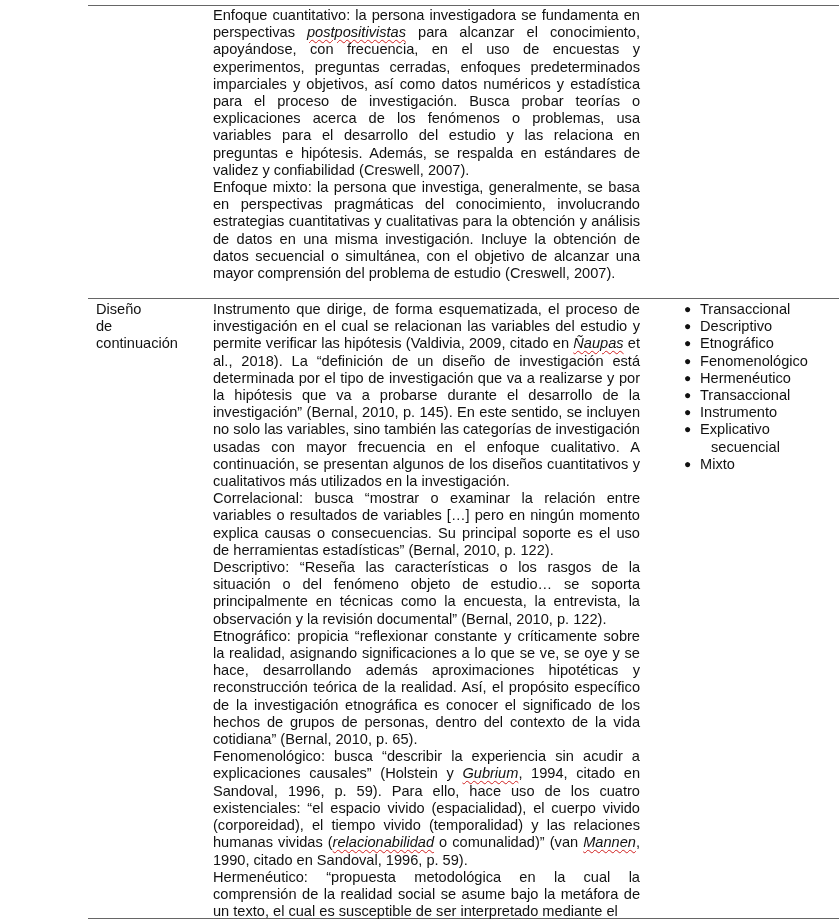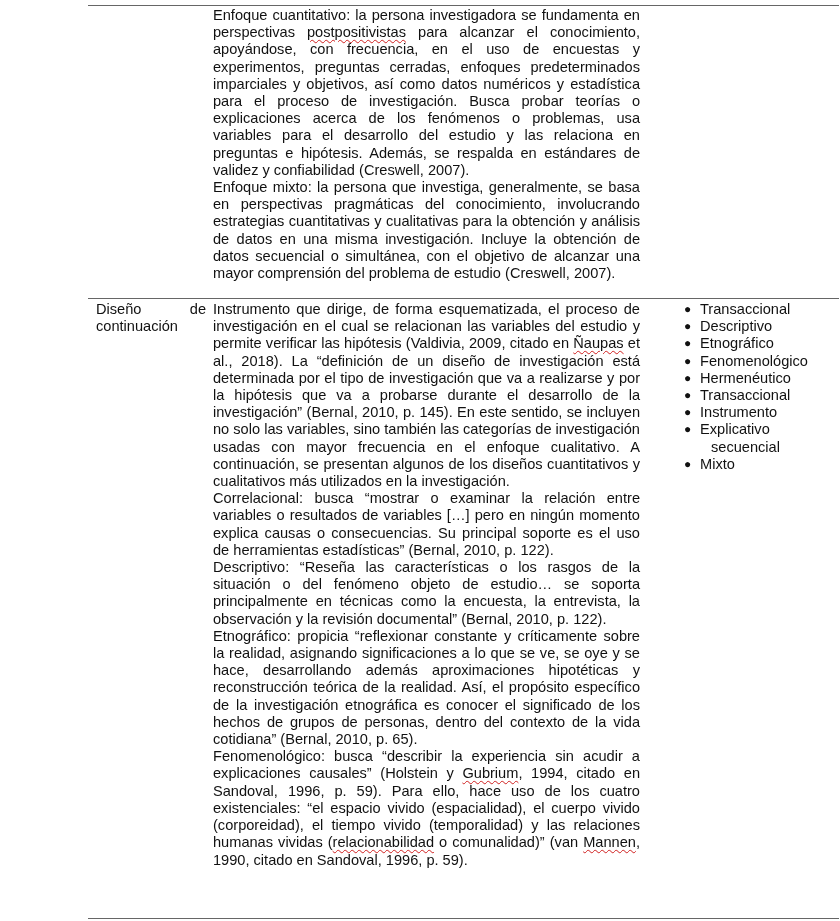--- a/index.html
+++ b/index.html
@@ -1,30 +1,30 @@
 <!DOCTYPE html>
 <html><head>
 <meta charset="utf-8">
 <style>
   html, body { margin: 0; padding: 0; background: #ffffff; }
   body { width: 840px; height: 921px; overflow: hidden; position: relative;
          font-family: "Liberation Sans", sans-serif; font-size: 14.6px; color: #111; }
   .hline { position: absolute; left: 88px; width: 751px; height: 0; border-top: 1.5px solid #666; }
   .row { position: absolute; left: 88px; width: 751px; }
   .c1 { position: absolute; left: 8px; width: 110px; line-height: 17.2px; }
-  .c1 .just { display: flex; justify-content: space-between; }
+  .c1 .just { display: flex; justify-content: space-between; flex-direction: column; }
   .c2 { position: absolute; left: 125px; width: 427px; line-height: 17.2px; text-align: justify; }
   .c2 p { margin: 0; text-align: justify; }
   .c3 { position: absolute; left: 596px; width: 150px; line-height: 17.2px; }
   .c3 ul { list-style: none; margin: 0; padding: 0; }
   .c3 li { position: relative; padding-left: 16px; }
   .c3 li .bullet { position: absolute; left: 0; top: 0; font-size: 12px; }
   .c3 li .wrap2 { display: block; padding-left: 11px; }
   b { font-weight: normal; }
-  .squig { text-decoration: underline wavy #d02020; text-decoration-thickness: 1px; text-underline-offset: 2px; }
+  .squig { text-decoration: underline wavy #d02020; text-decoration-thickness: 1px; text-underline-offset: 2px; font-style: italic; }
 </style>
 </head>
 <body>
 
 <div class="hline" style="top:5px;"></div>
 <div class="hline" style="top:298px;"></div>
 <div class="hline" style="top:918px;"></div>
 
 <div class="row" style="top:7px;">
   <div class="c2">
@@ -41,20 +41,21 @@
       </div>
     <div>continuación</div>
   </div>
 
   <div class="c2">
     <p><span>Instrumento que dirige, de forma esquematizada, el proceso de investigación en el cual se relacionan las variables del estudio y permite verificar las hipótesis (Valdivia, 2009, citado en </span><span class="squig">Ñaupas</span><span> et al., 2018). La “definición de un diseño de investigación está determinada por el tipo de investigación que va a realizarse y por la hipótesis que va a probarse durante el desarrollo de la investigación” (Bernal, 2010, p. 145). En este sentido, se incluyen no solo las variables, sino también las categorías de investigación usadas con mayor frecuencia en el enfoque cualitativo. A continuación, se presentan algunos de los diseños cuantitativos y cualitativos más utilizados en la investigación.</span></p>
     <p><b>Correlacional:</b><span> busca “mostrar o examinar la relación entre variables o resultados de variables […] pero en ningún momento explica causas o consecuencias. Su principal soporte es el uso de herramientas estadísticas” (Bernal, 2010, p. 122).</span></p>
     <p><b>Descriptivo:</b><span> “Reseña las características o los rasgos de la situación o del fenómeno objeto de estudio… se soporta principalmente en técnicas como la encuesta, la entrevista, la observación y la revisión documental” (Bernal, 2010, p. 122).</span></p>
     <p><b>Etnográfico:</b><span> propicia “reflexionar constante y críticamente sobre la realidad, asignando significaciones a lo que se ve, se oye y se hace, desarrollando además aproximaciones hipotéticas y reconstrucción teórica de la realidad. Así, el propósito específico de la investigación etnográfica es conocer el significado de los hechos de grupos de personas, dentro del contexto de la vida cotidiana” (Bernal, 2010, p. 65).</span></p>
     <p><b>Fenomenológico:</b><span> busca “describir la experiencia sin acudir a explicaciones causales” (Holstein y </span><span class="squig">Gubrium</span><span>, 1994, citado en Sandoval, 1996, p. 59). Para ello, hace uso de los cuatro existenciales: “el espacio vivido (espacialidad), el cuerpo vivido (corporeidad), el tiempo vivido (temporalidad) y las relaciones humanas vividas (</span><span class="squig">relacionabilidad</span><span> o comunalidad)” (van </span><span class="squig">Mannen</span><span>, 1990, citado en Sandoval, 1996, p. 59).</span></p>
+    <p><b>Hermenéutico:</b><span> “propuesta metodológica en la cual la comprensión de la realidad social se asume bajo la metáfora de un texto, el cual es susceptible de ser interpretado mediante el</span></p>
   </div>
 
   <div class="c3">
     <ul>
       <li><span class="bullet">●</span><span>Transaccional</span></li>
       <li><span class="bullet">●</span><span>Descriptivo</span></li>
       <li><span class="bullet">●</span><span>Etnográfico</span></li>
       <li><span class="bullet">●</span><span>Fenomenológico</span></li>
       <li><span class="bullet">●</span><span>Hermenéutico</span></li>
       <li><span class="bullet">●</span><span>Transaccional</span></li>

